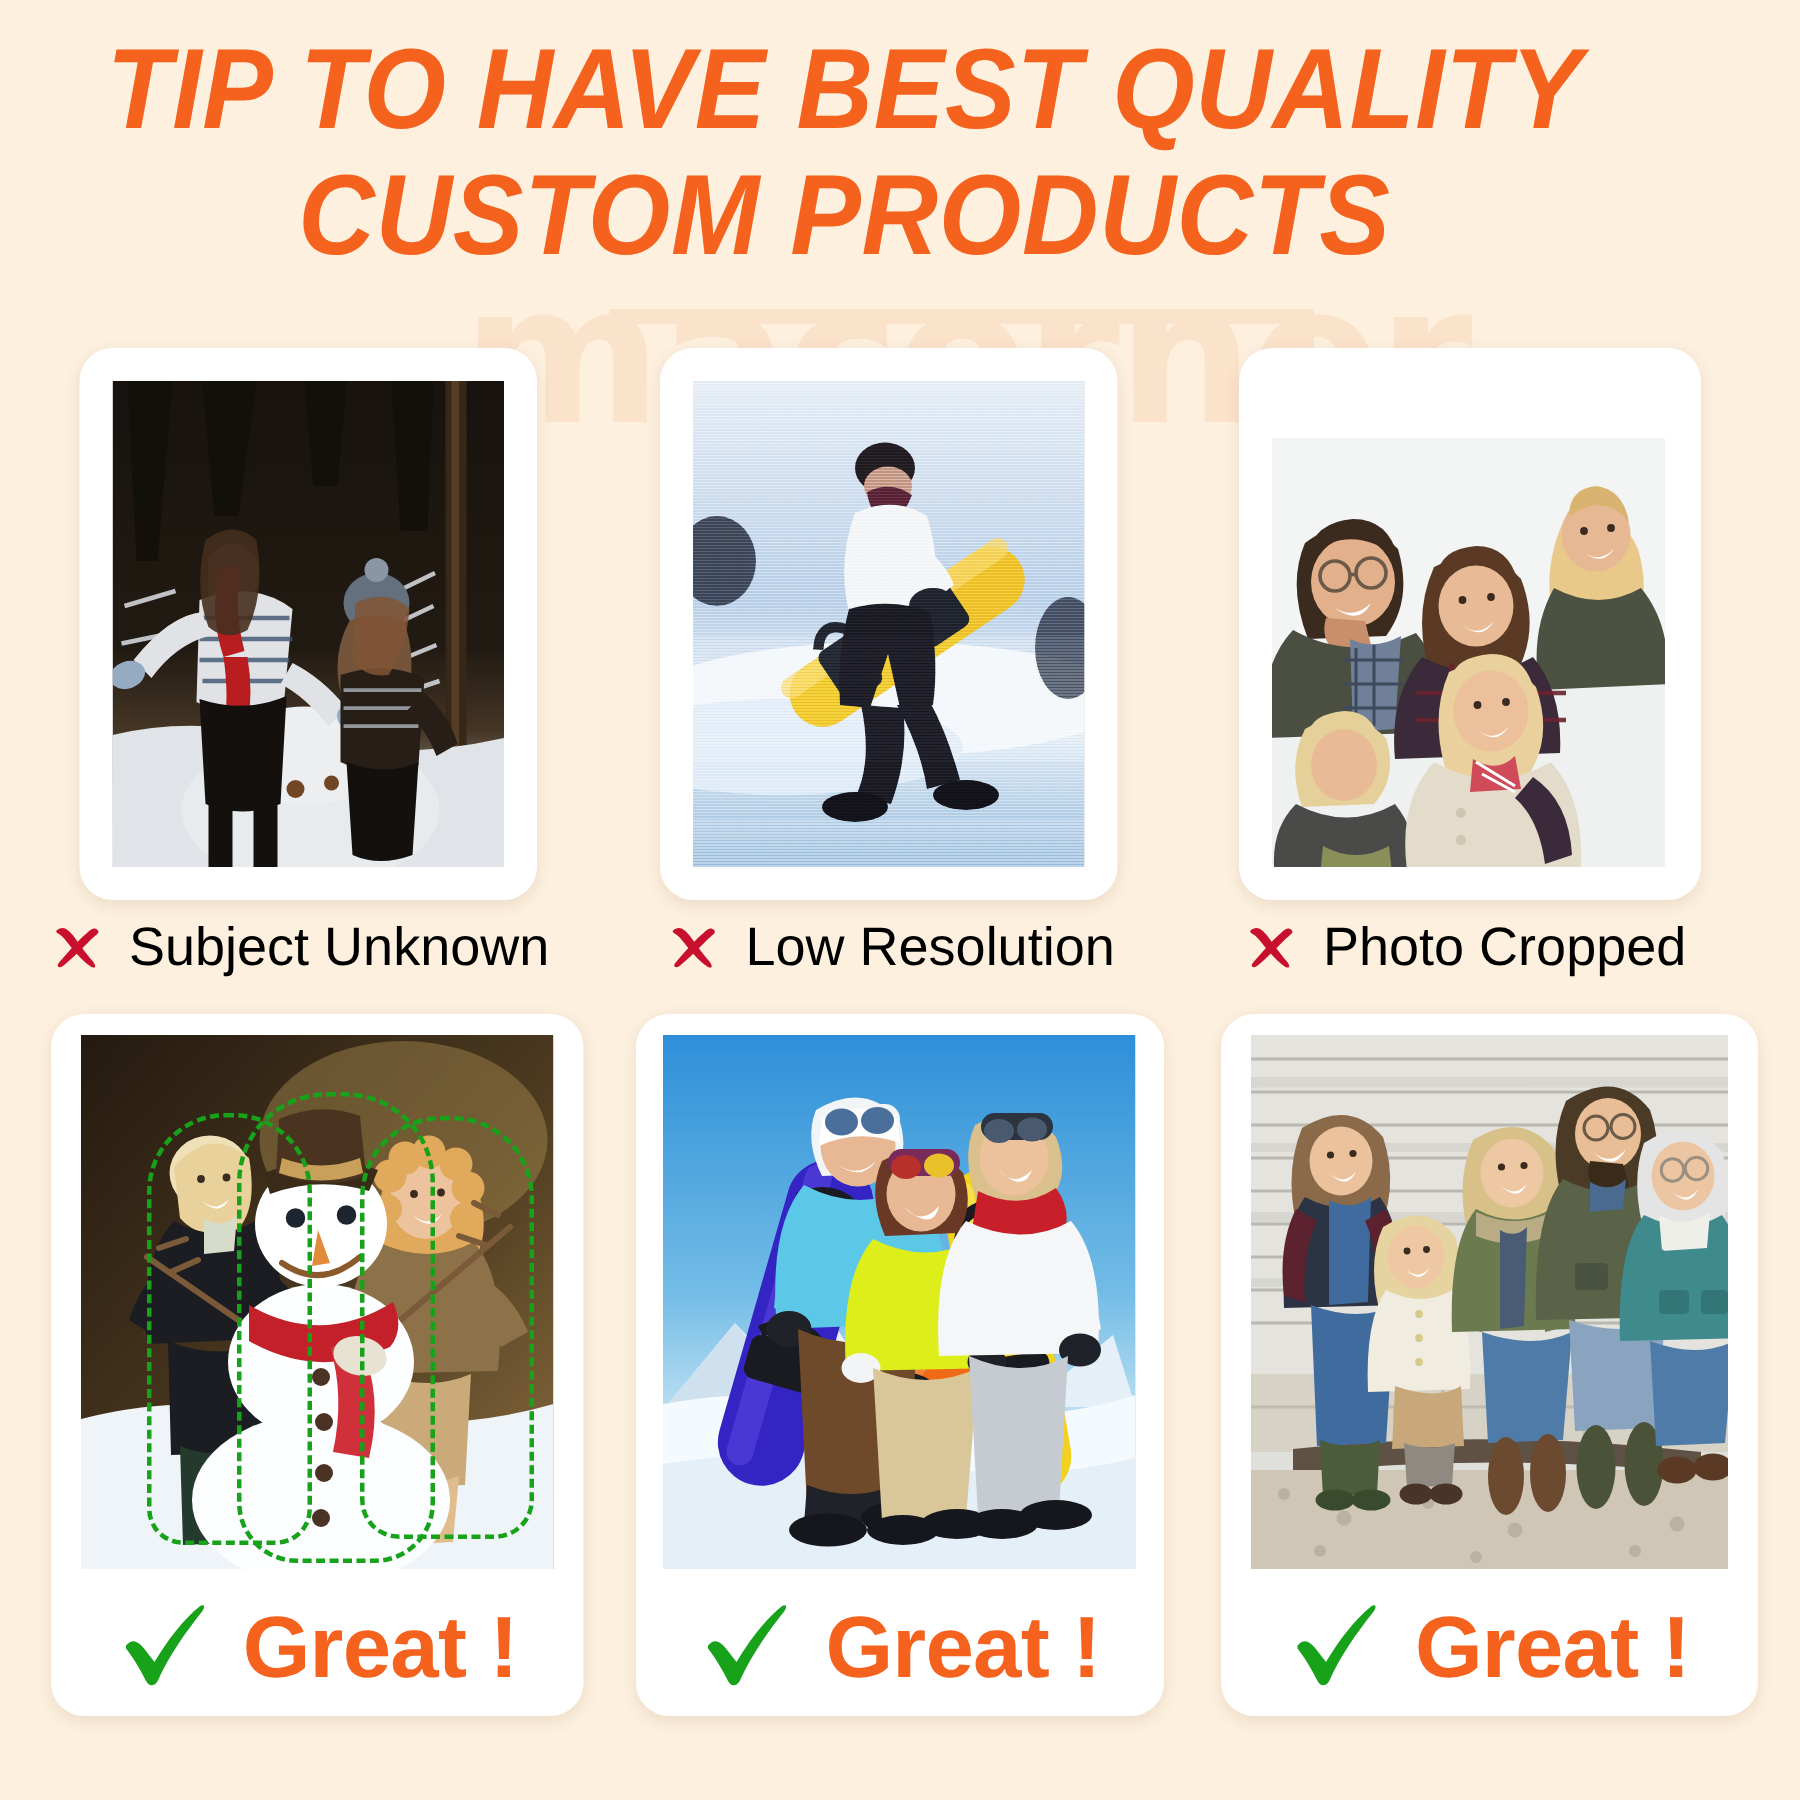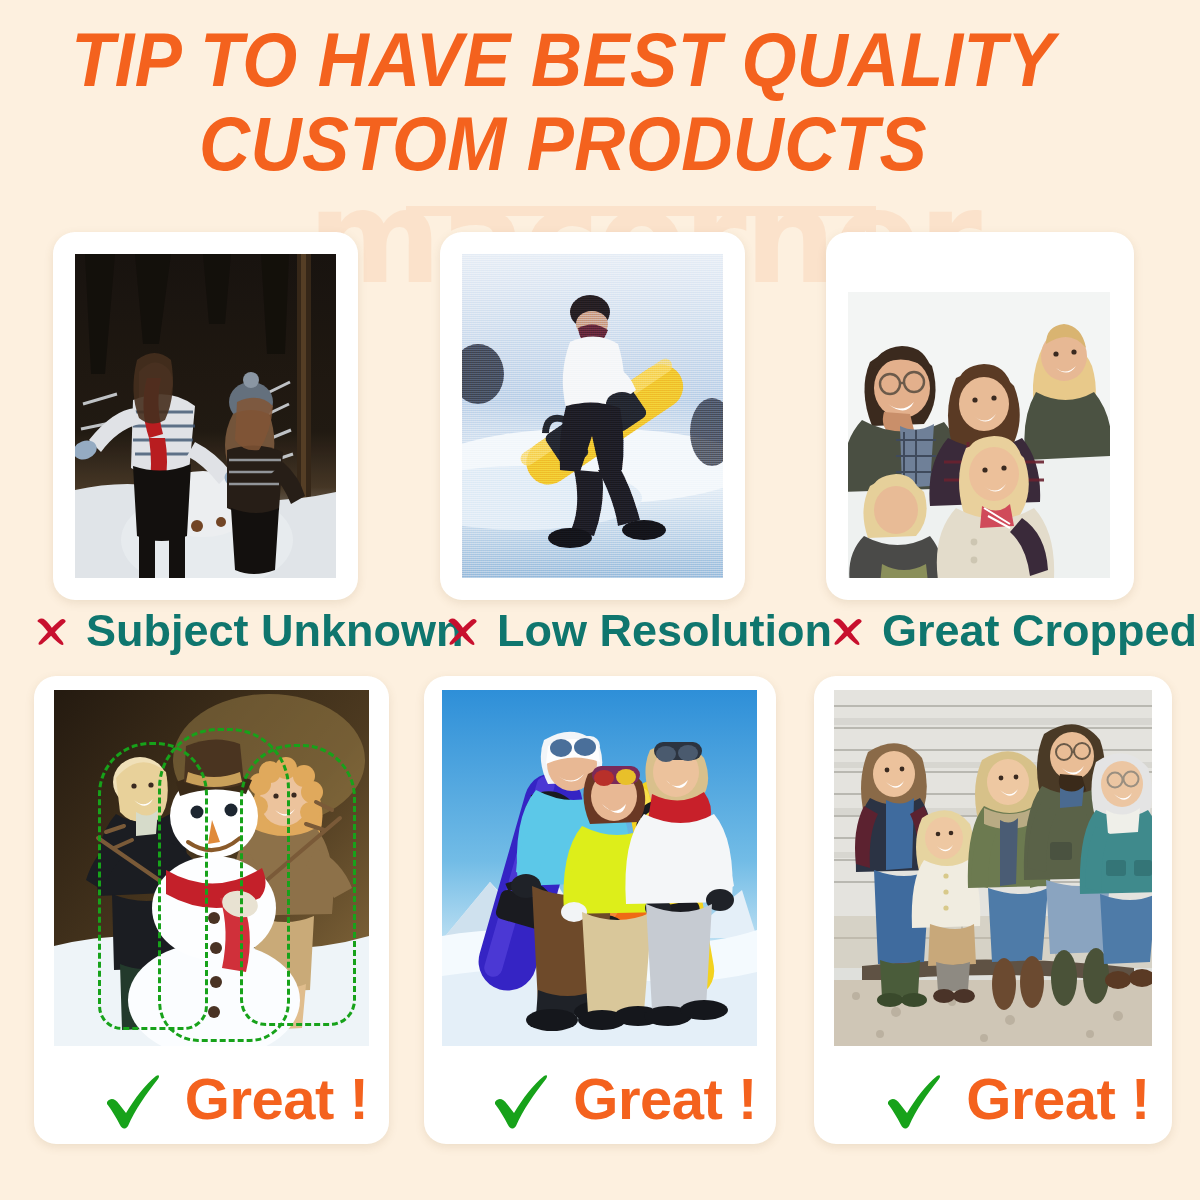--- a/index.html
+++ b/index.html
@@ -113,44 +113,43 @@
   .caption-out {
     position: absolute;
     display: flex;
     align-items: center;
     gap: 14px;
     height: 46px;
     z-index: 4;
   }
   .caption-out .caption-text {
     font-family: "Liberation Sans", sans-serif;
-    font-weight: 700;
-    font-size: 45px;
-    color: #0f766e;
+    font-weight: 400;
+    font-size: 36px;
+    color: #000000;
     white-space: nowrap;
   }
   .cap1 { left: 32px;  top: 608px; }
   .cap2 { left: 443px; top: 608px; text-align: right; }
   .cap3 { left: 828px; top: 608px; }
 
   
   .x-mark { position: relative; width: 40px; height: 40px; flex: 0 0 40px; }
   .x-mark svg { display: block; width: 40px; height: 40px; }
 
   
   .great-row {
     position: absolute;
     left: 0;
     bottom: 12px;
     width: 100%;
     display: flex;
-    align-items: flex-end;
+    align-items: flex-start;
     justify-content: center;
     gap: 22px;
-    margin-left: 23px;
   }
   .check-mark { width: 62px; height: 62px; flex: 0 0 62px; }
   .check-mark svg { display: block; width: 62px; height: 62px; }
   .great-text {
     font-family: "Liberation Sans", sans-serif;
     font-weight: 700;
     font-size: 58px;
     letter-spacing: -0.5px;
     color: #F4621E;
     white-space: nowrap;
@@ -410,21 +409,21 @@
     <span class="caption-text">Low Resolution</span>
   </div>
 
   <div class="caption-out cap3">
     <span class="x-mark">
       <svg viewBox="0 0 40 40">
         <path d="M6 9 C10 6 13 8 17 13 C20 17 24 23 30 30 C33 34 31 35 28 33 C22 29 16 21 11 15 C8 11 4 11 6 9 Z" fill="#C8102E"></path>
         <path d="M33 9 C35 11 32 12 28 16 C22 22 15 29 10 33 C7 35 5 33 8 30 C14 23 21 15 26 11 C29 8 31 7 33 9 Z" fill="#C8102E"></path>
       </svg>
     </span>
-    <span class="caption-text">Great Cropped</span>
+    <span class="caption-text">Photo Cropped</span>
   </div>
 
   <div class="card r2c1">
     <div class="card-photo-slot" style="left:20px; top:14px; width:315px; height:356px;">
       <div class="ph">
         <svg viewBox="0 0 315 356" preserveAspectRatio="none" style="display:block;width:100%;height:100%">
           <defs>
             <linearGradient id="g_warm" x1="0" y1="0" x2="1" y2="1">
               <stop offset="0%" stop-color="#241a10"></stop>
                 <stop offset="55%" stop-color="#4d3a20"></stop>

